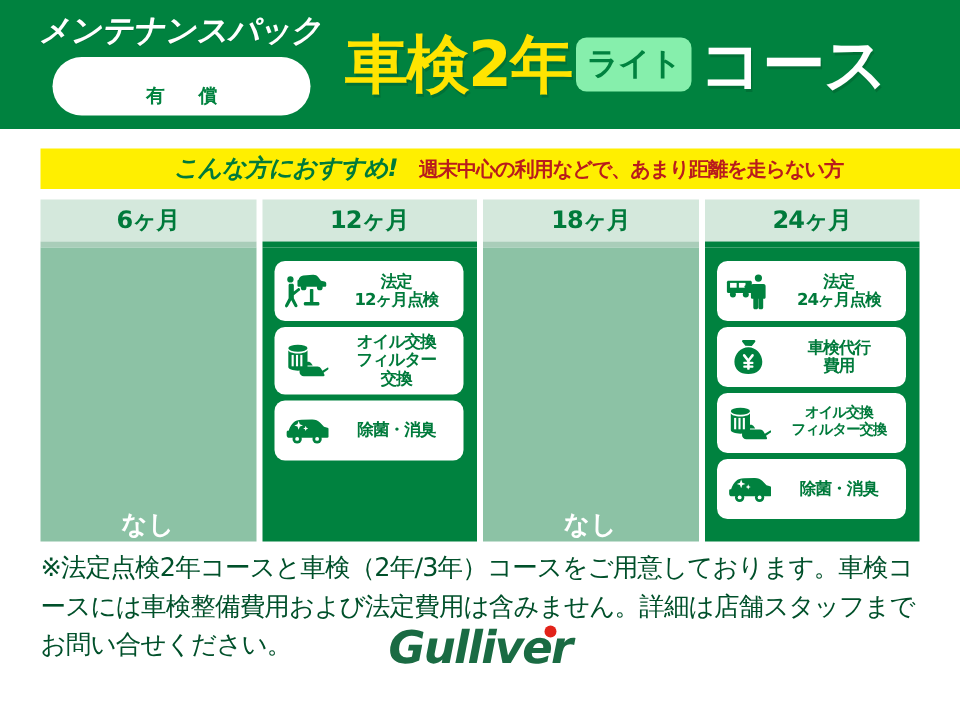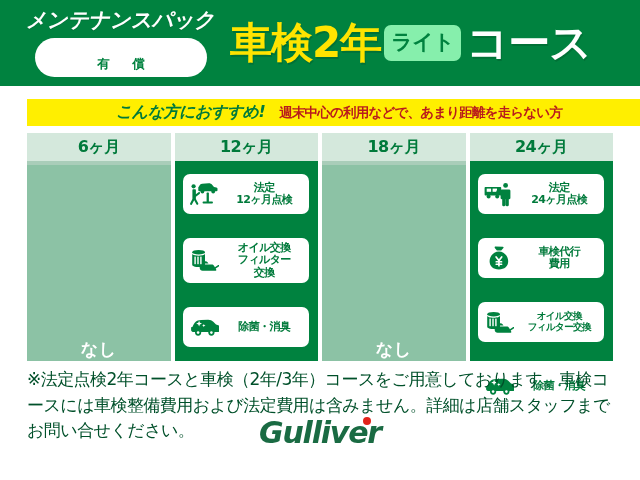--- a/index.html
+++ b/index.html
@@ -159,21 +159,21 @@
     display: flex;
     flex-direction: column;
     align-items: center;
     justify-content: flex-end;
   }
   .col-body.filled {
     background: #00823f;
     justify-content: flex-start;
     padding-top: 9px;
     box-sizing: border-box;
-    gap: 24px;
+    gap: 4px;
   }
   .none-label {
     color: #ffffff;
     font-size: 17px;
     font-weight: 900;
     letter-spacing: 0.5px;
   }
 
   
   .item {

